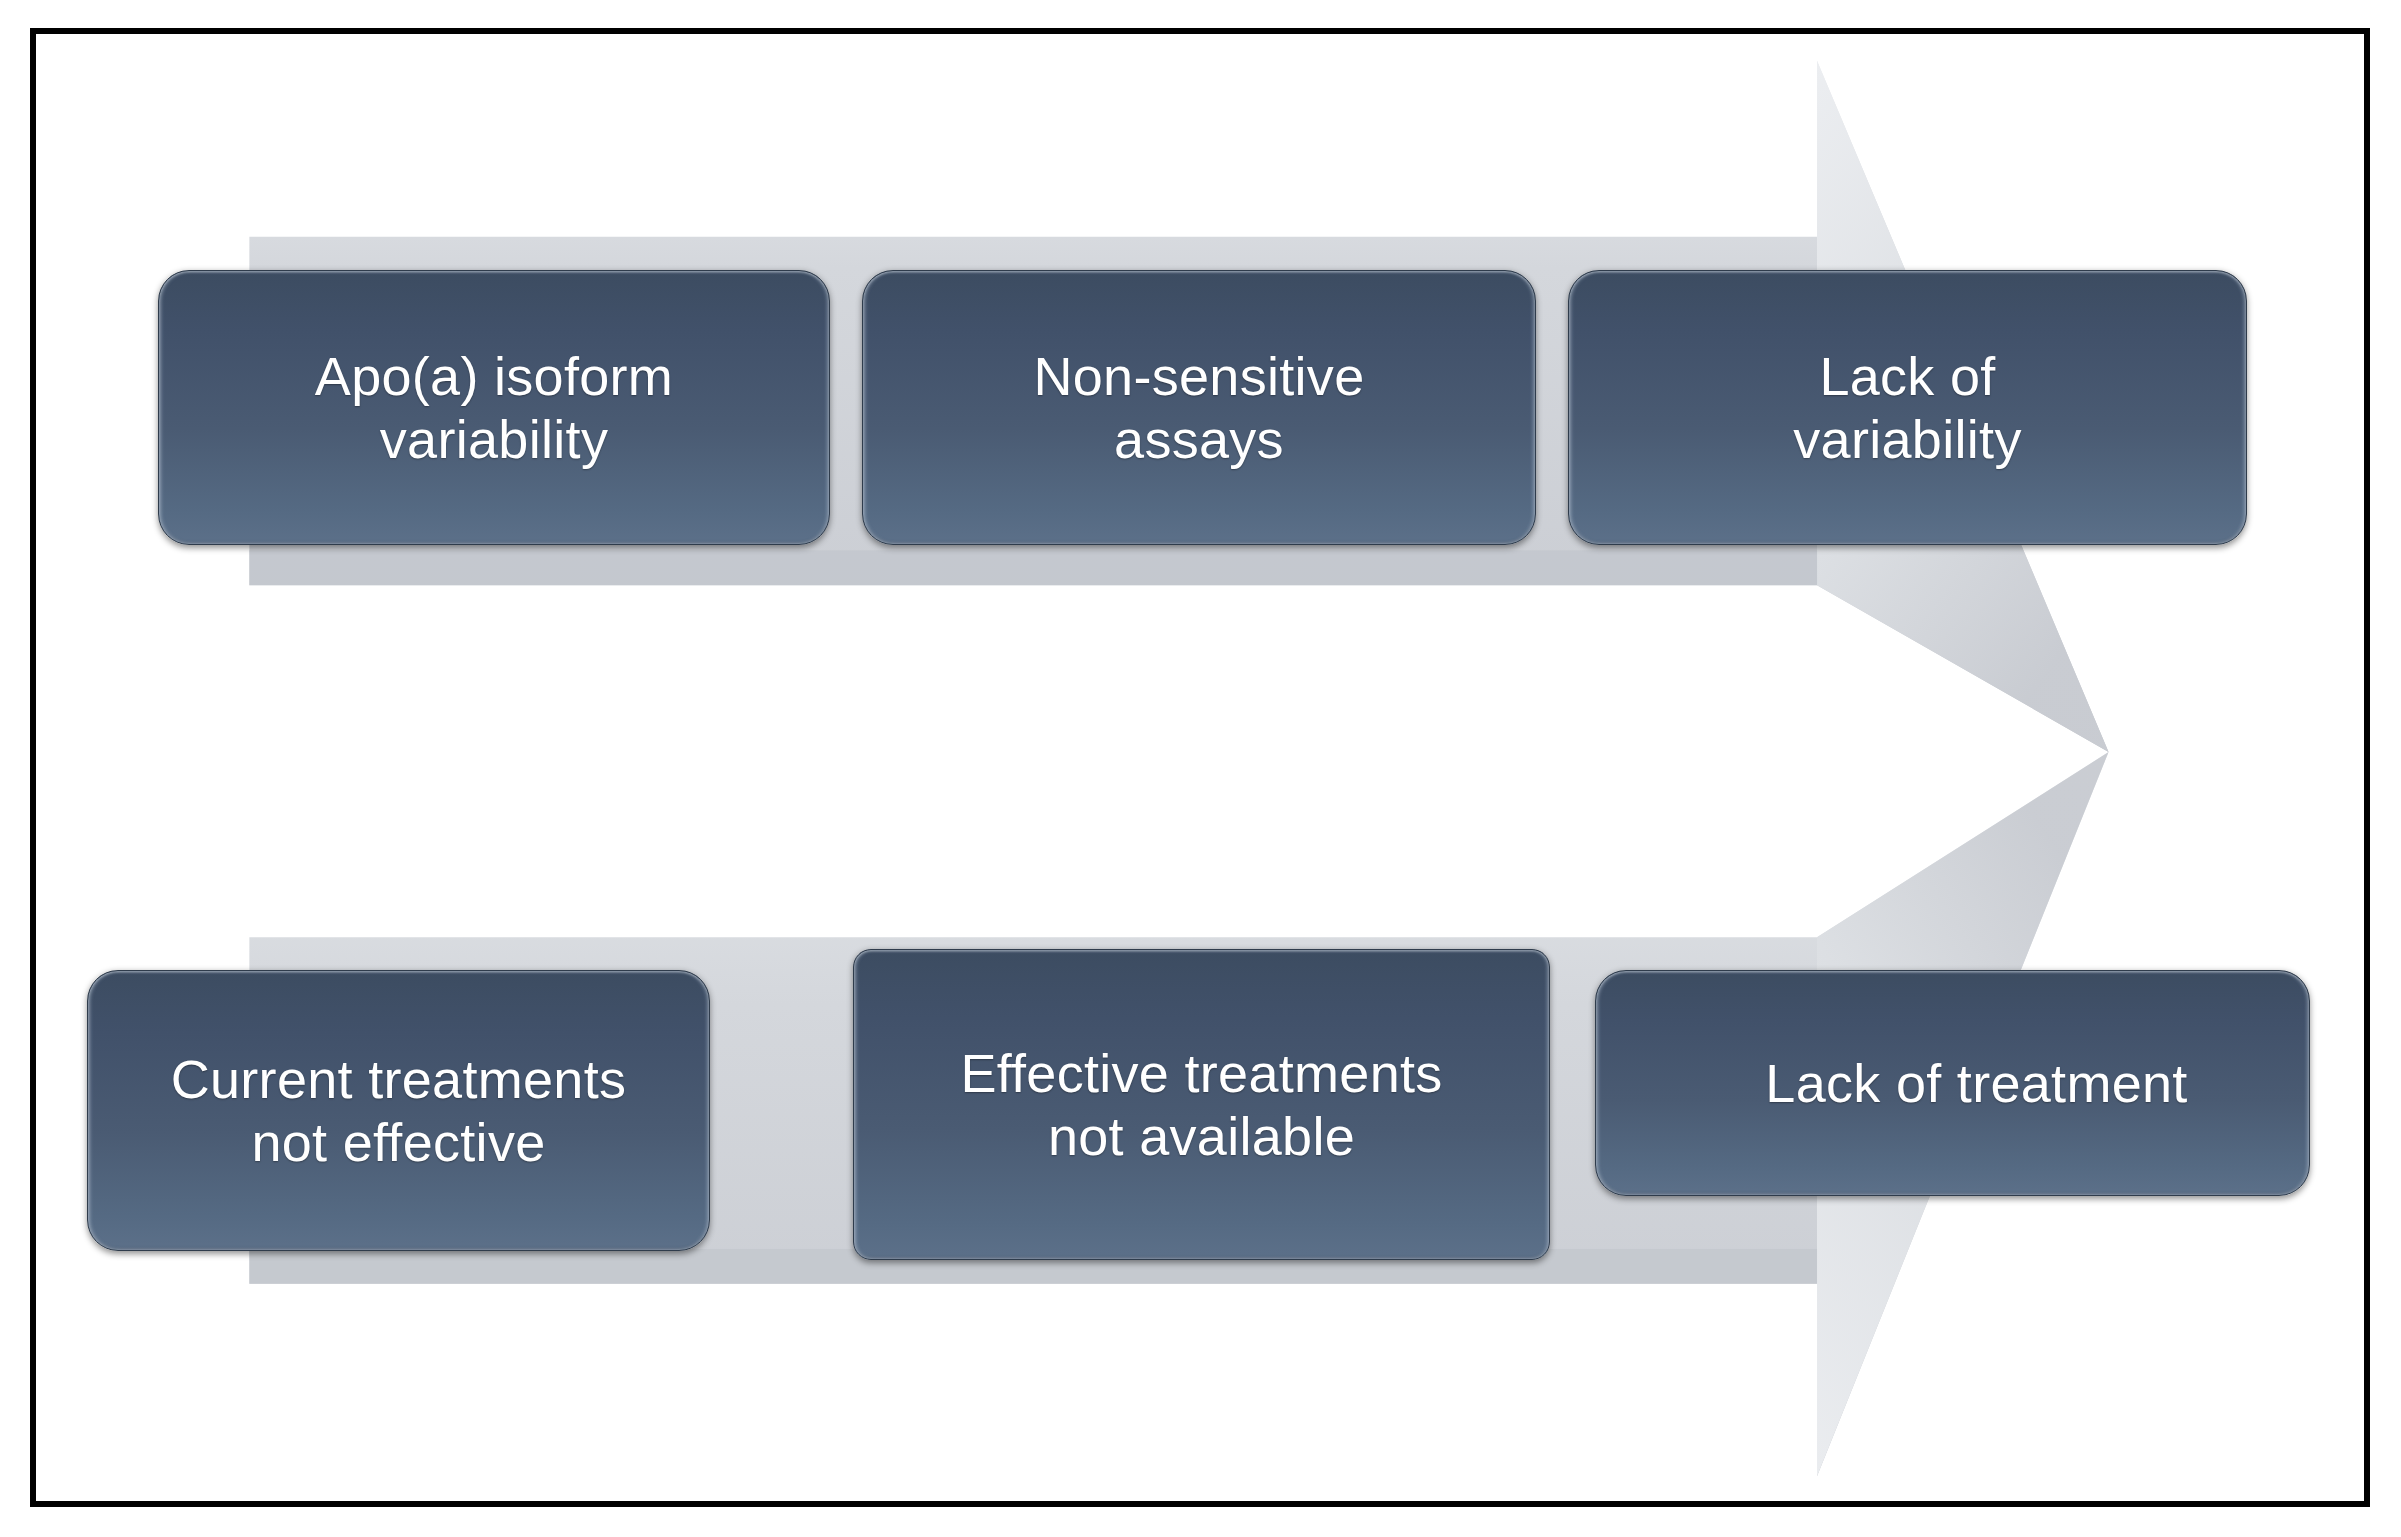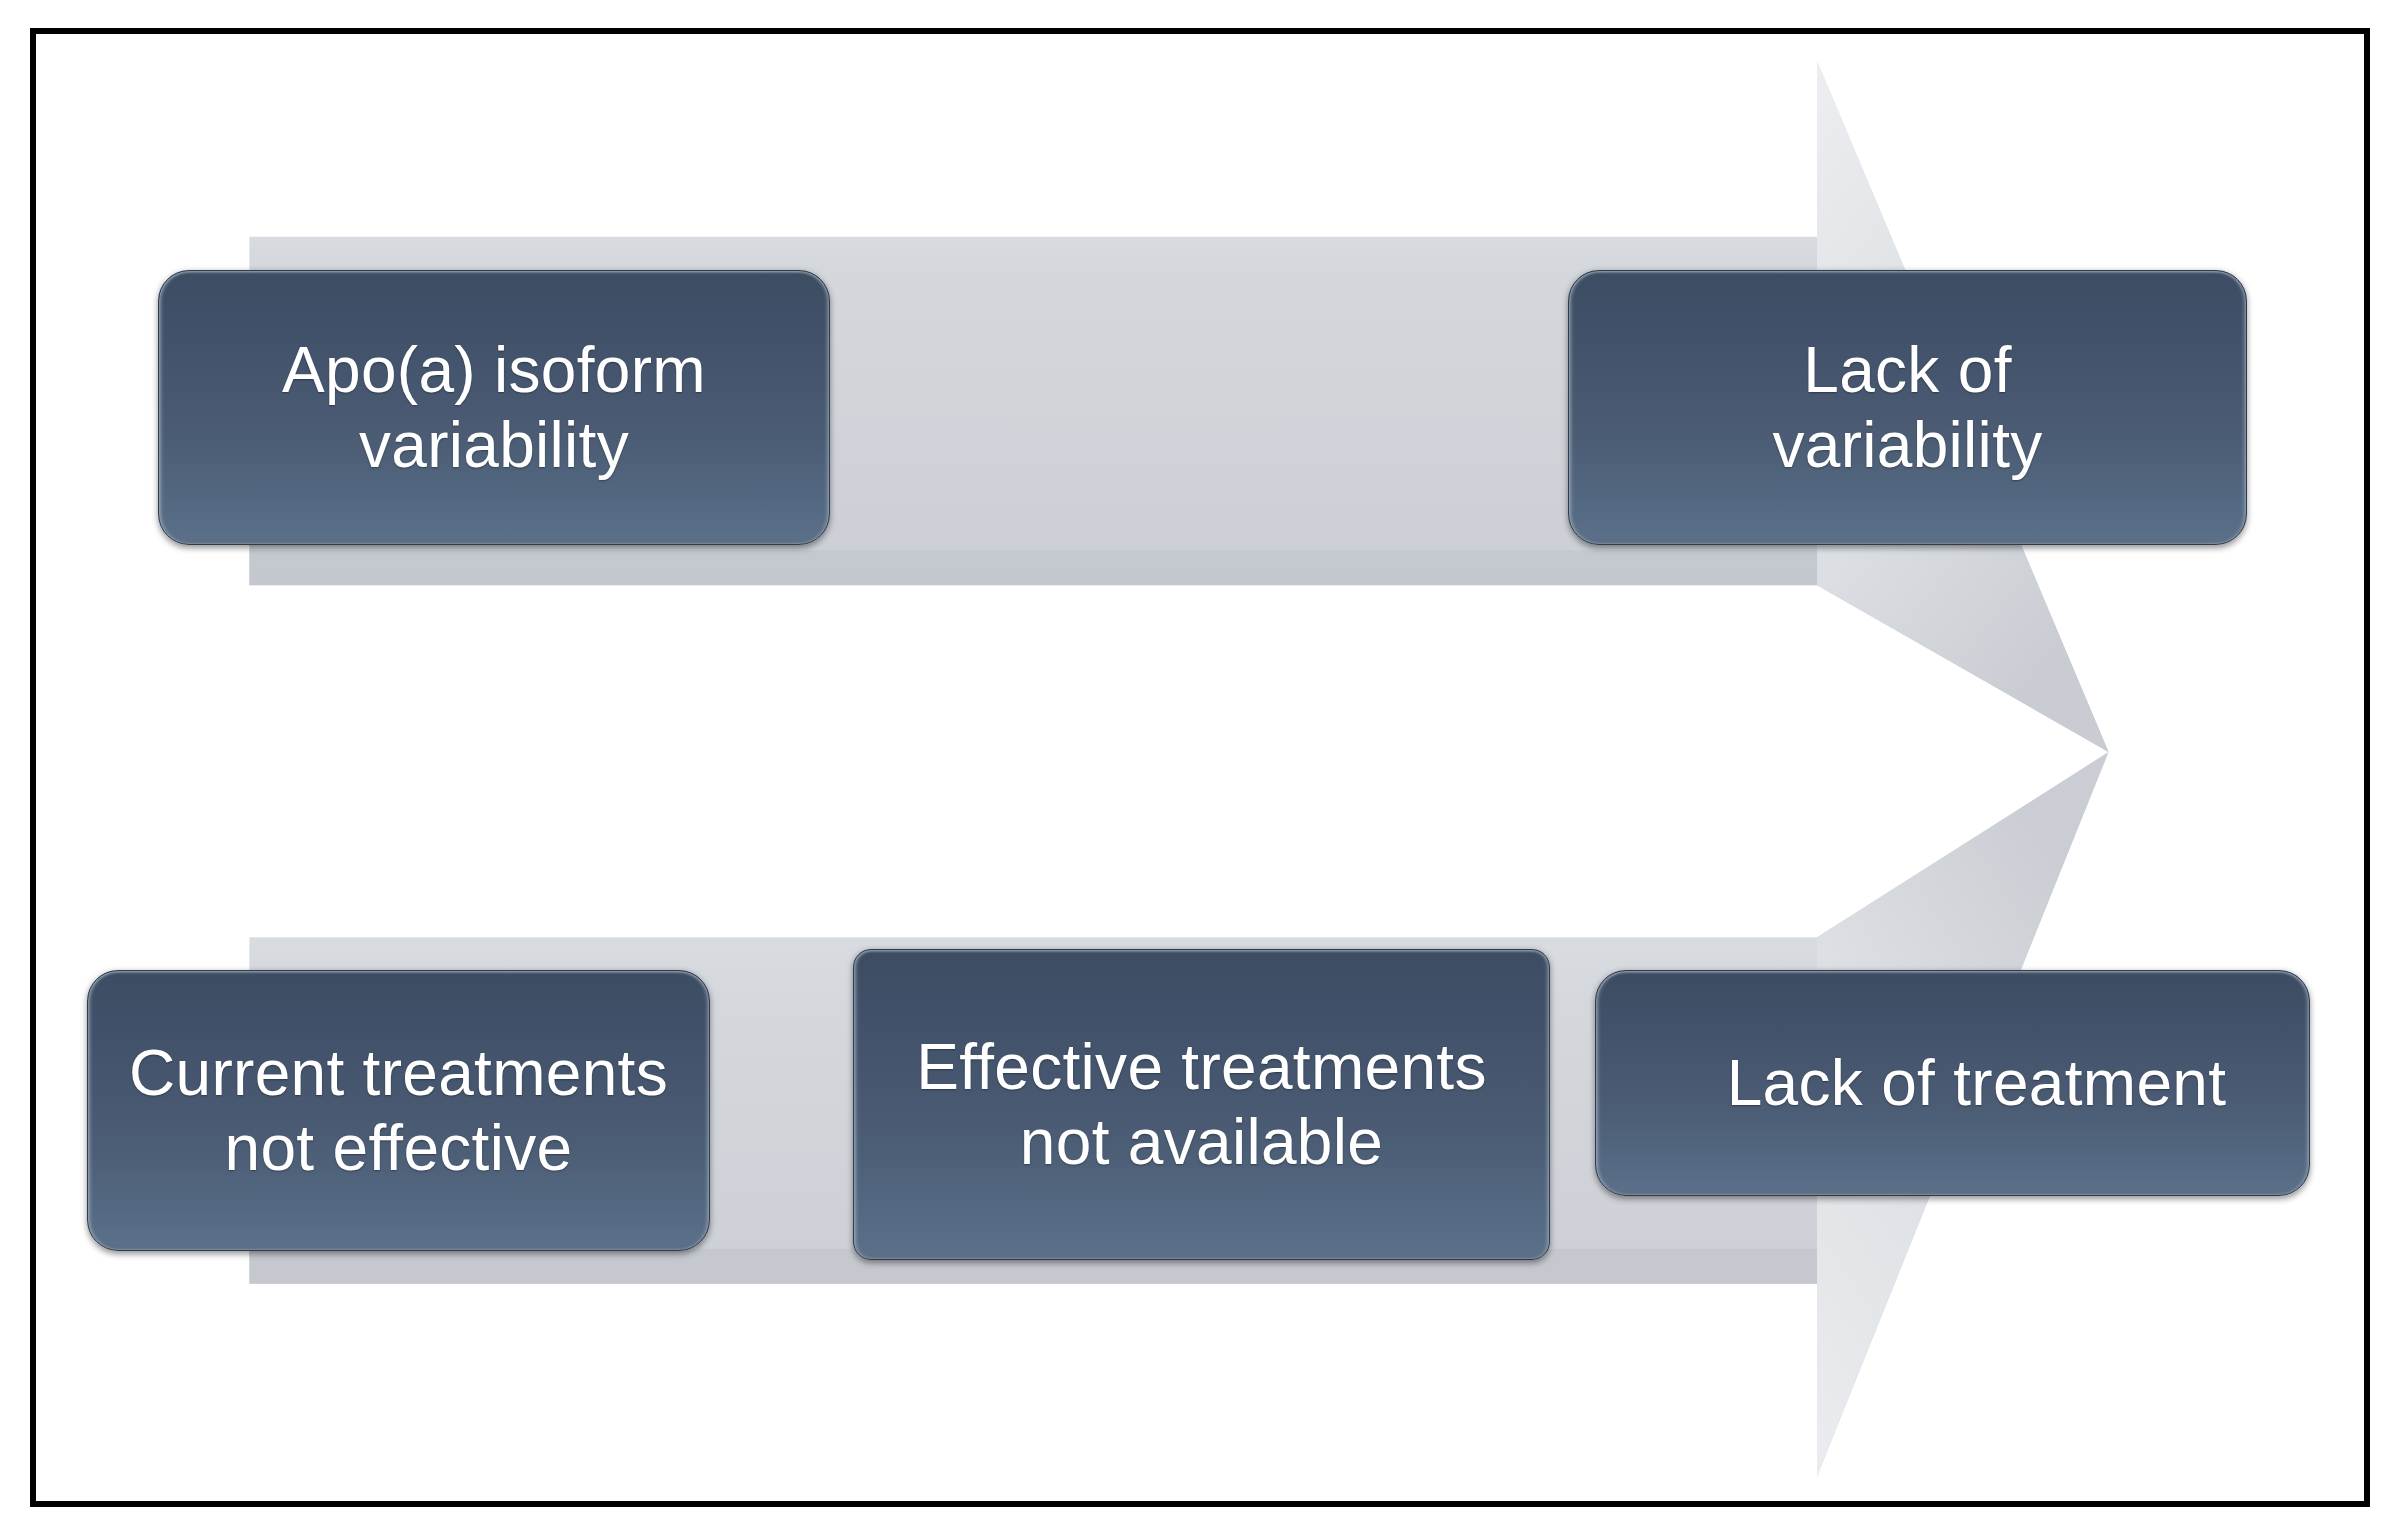--- a/index.html
+++ b/index.html
@@ -43,21 +43,21 @@
        inset -1.8px 0 3.7px rgba(206,219,234,0.45),
        inset 0 -1.8px 2.8px rgba(0,0,0,0.25);
     border:1.8px solid #2f3c4c;
     display:flex;
     align-items:center;
     justify-content:center;
     text-align:center;
   }
   .node-label{
     color:#ffffff;
-    font-size:64px;
+    font-size:54px;
     line-height:1.16;
     font-weight:400;
     letter-spacing:0.3px;
     text-shadow:0 0.9px 1.8px rgba(0,0,0,0.35);
     padding:0 20px;
     white-space:pre-line;
   }
 
   
   #node-apo       { left:158px;  top:270px;  width:672px;  height:275px; }
@@ -110,20 +110,24 @@
     <rect x="272" y="1362" width="1710" height="38" fill="#c2c6cc" opacity="0.7"></rect>
   </svg>
 
   <div id="frame"></div>
 
   <div class="node" id="node-apo">
     <span class="node-label">Apo(a) isoform
 variability</span>
   </div>
 
+  <div class="node" id="node-assays">
+    <span class="node-label">Non-sensitive
+assays</span>
+  </div>
 
   <div class="node" id="node-assess">
     <span class="node-label">Lack of
 variability</span>
   </div>
 
   <div class="node" id="node-current">
     <span class="node-label">Current treatments
 not effective</span>
   </div>

